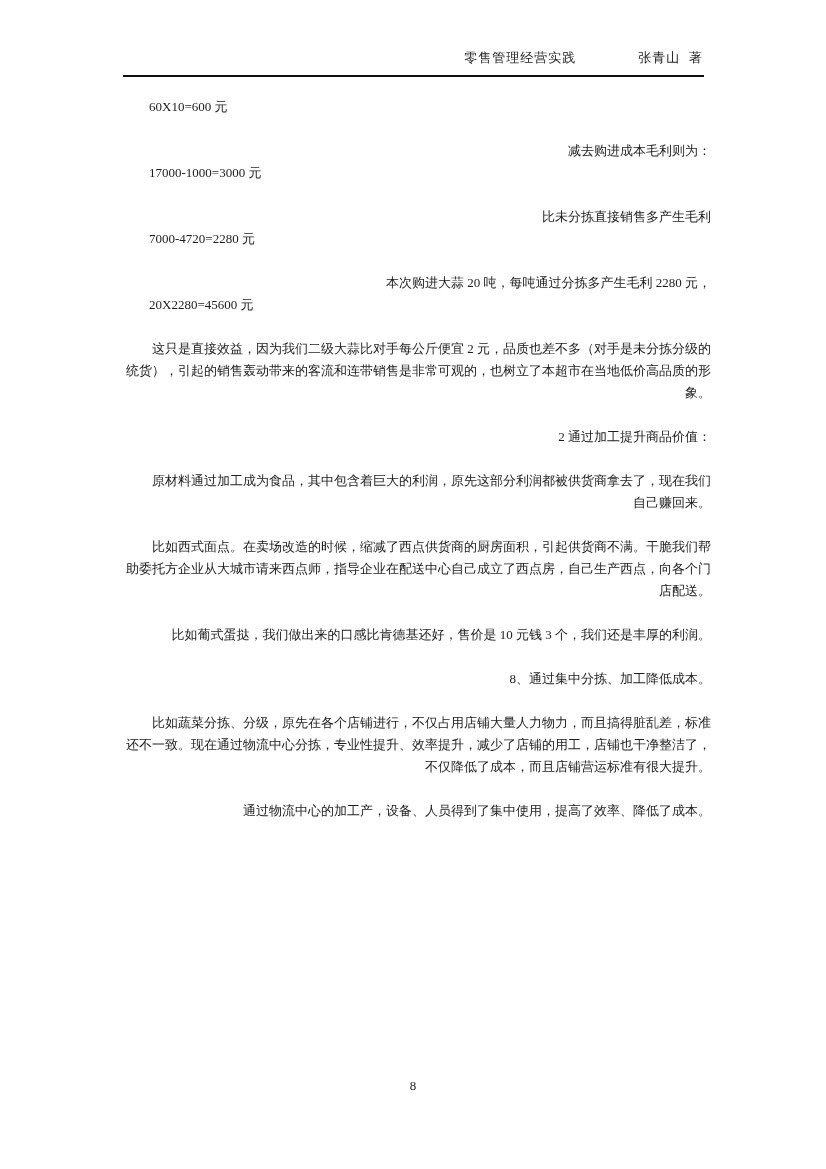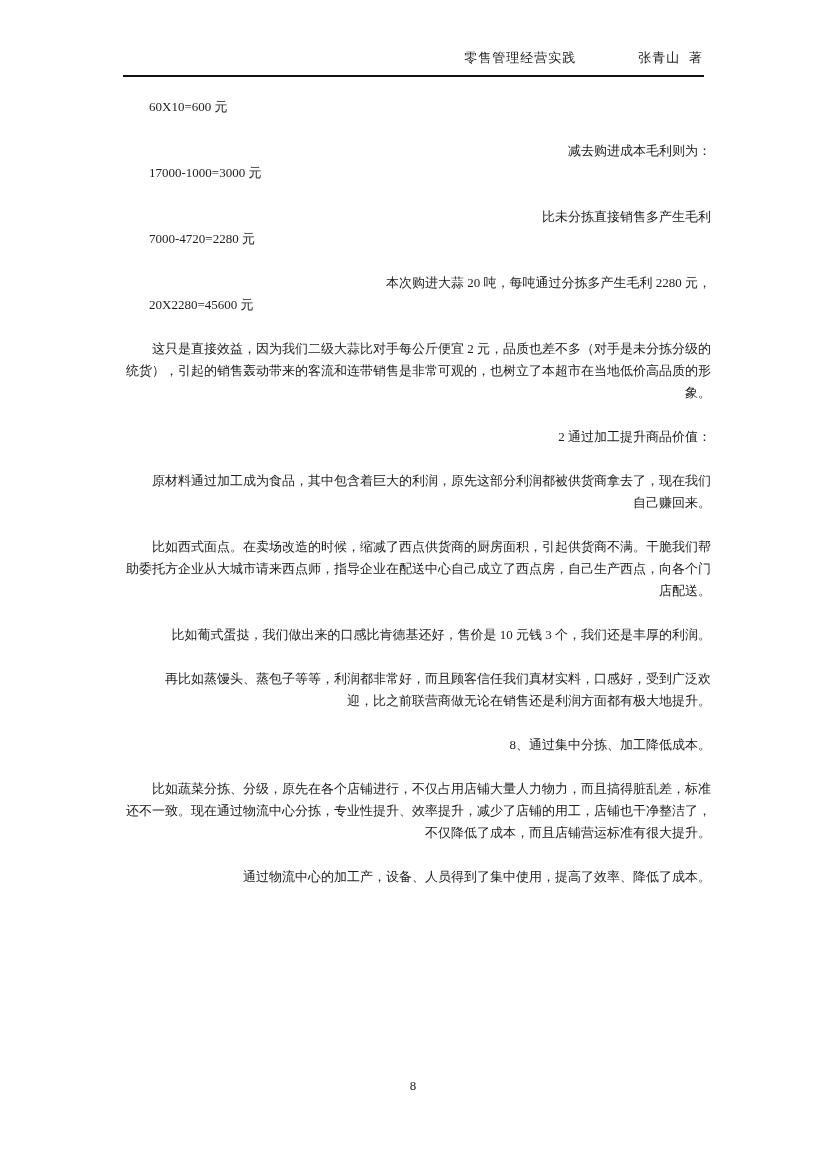--- a/index.html
+++ b/index.html
@@ -77,21 +77,20 @@
     <p class="line">7000-4720=2280 元</p>
 
     <p class="line gap">本次购进大蒜 20 吨，每吨通过分拣多产生毛利 2280 元，</p>
     <p class="line">20X2280=45600 元</p>
 
     <p class="para gap">这只是直接效益，因为我们二级大蒜比对手每公斤便宜 2 元，品质也差不多（对手是未分拣分级的统货），引起的销售轰动带来的客流和连带销售是非常可观的，也树立了本超市在当地低价高品质的形象。</p>
     <p class="para gap">2 通过加工提升商品价值：</p>
     <p class="para gap">原材料通过加工成为食品，其中包含着巨大的利润，原先这部分利润都被供货商拿去了，现在我们自己赚回来。</p>
     <p class="para gap">比如西式面点。在卖场改造的时候，缩减了西点供货商的厨房面积，引起供货商不满。干脆我们帮助委托方企业从大城市请来西点师，指导企业在配送中心自己成立了西点房，自己生产西点，向各个门店配送。</p>
     <p class="para gap">比如葡式蛋挞，我们做出来的口感比肯德基还好，售价是 10 元钱 3 个，我们还是丰厚的利润。</p>
-    <p class="para gap">再比如蒸馒头、蒸包子等等，利润都非常好，而且顾客信任我们真材实料，口感好，受到广泛欢迎，比之前联营商做无论在销售还是利润方面都有极大地提升。</p>
     <p class="para gap">8、通过集中分拣、加工降低成本。</p>
     <p class="para gap">比如蔬菜分拣、分级，原先在各个店铺进行，不仅占用店铺大量人力物力，而且搞得脏乱差，标准还不一致。现在通过物流中心分拣，专业性提升、效率提升，减少了店铺的用工，店铺也干净整洁了，不仅降低了成本，而且店铺营运标准有很大提升。</p>
     <p class="para gap">通过物流中心的加工产，设备、人员得到了集中使用，提高了效率、降低了成本。</p>
   </div>
 
   <div class="footer">
     <span>8</span>
   </div>
 
 </div>

